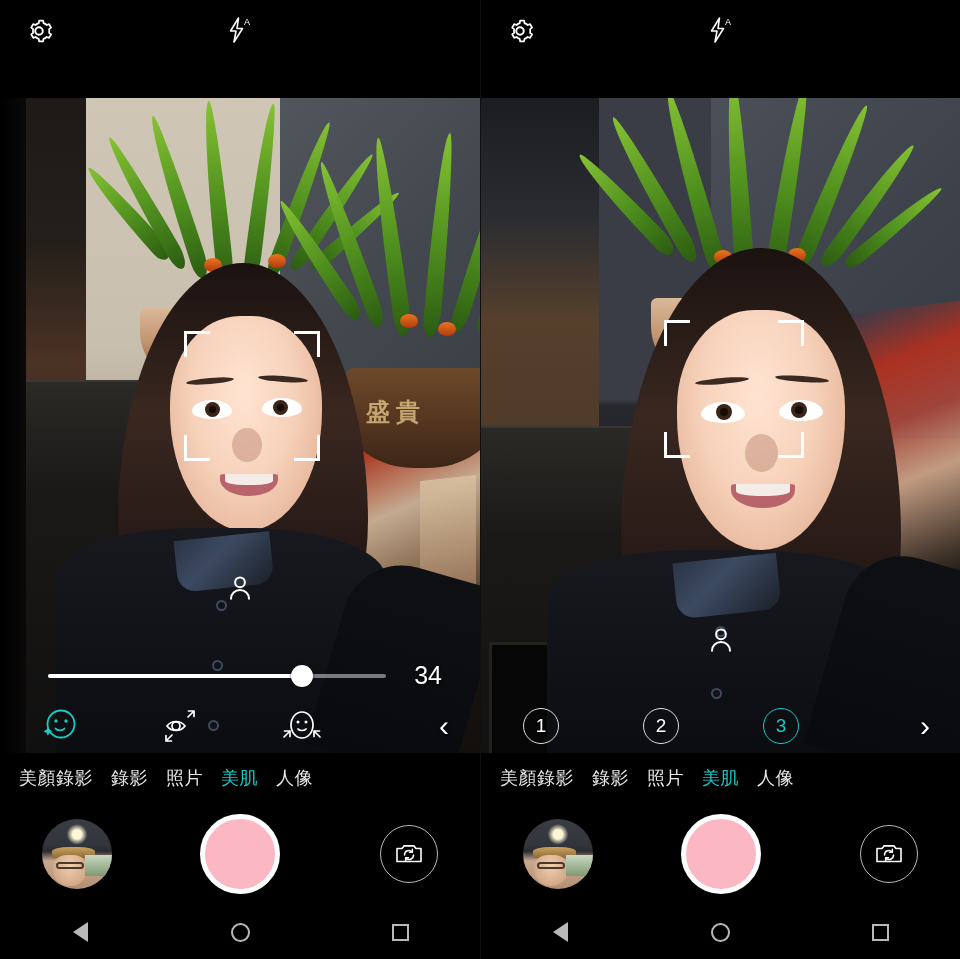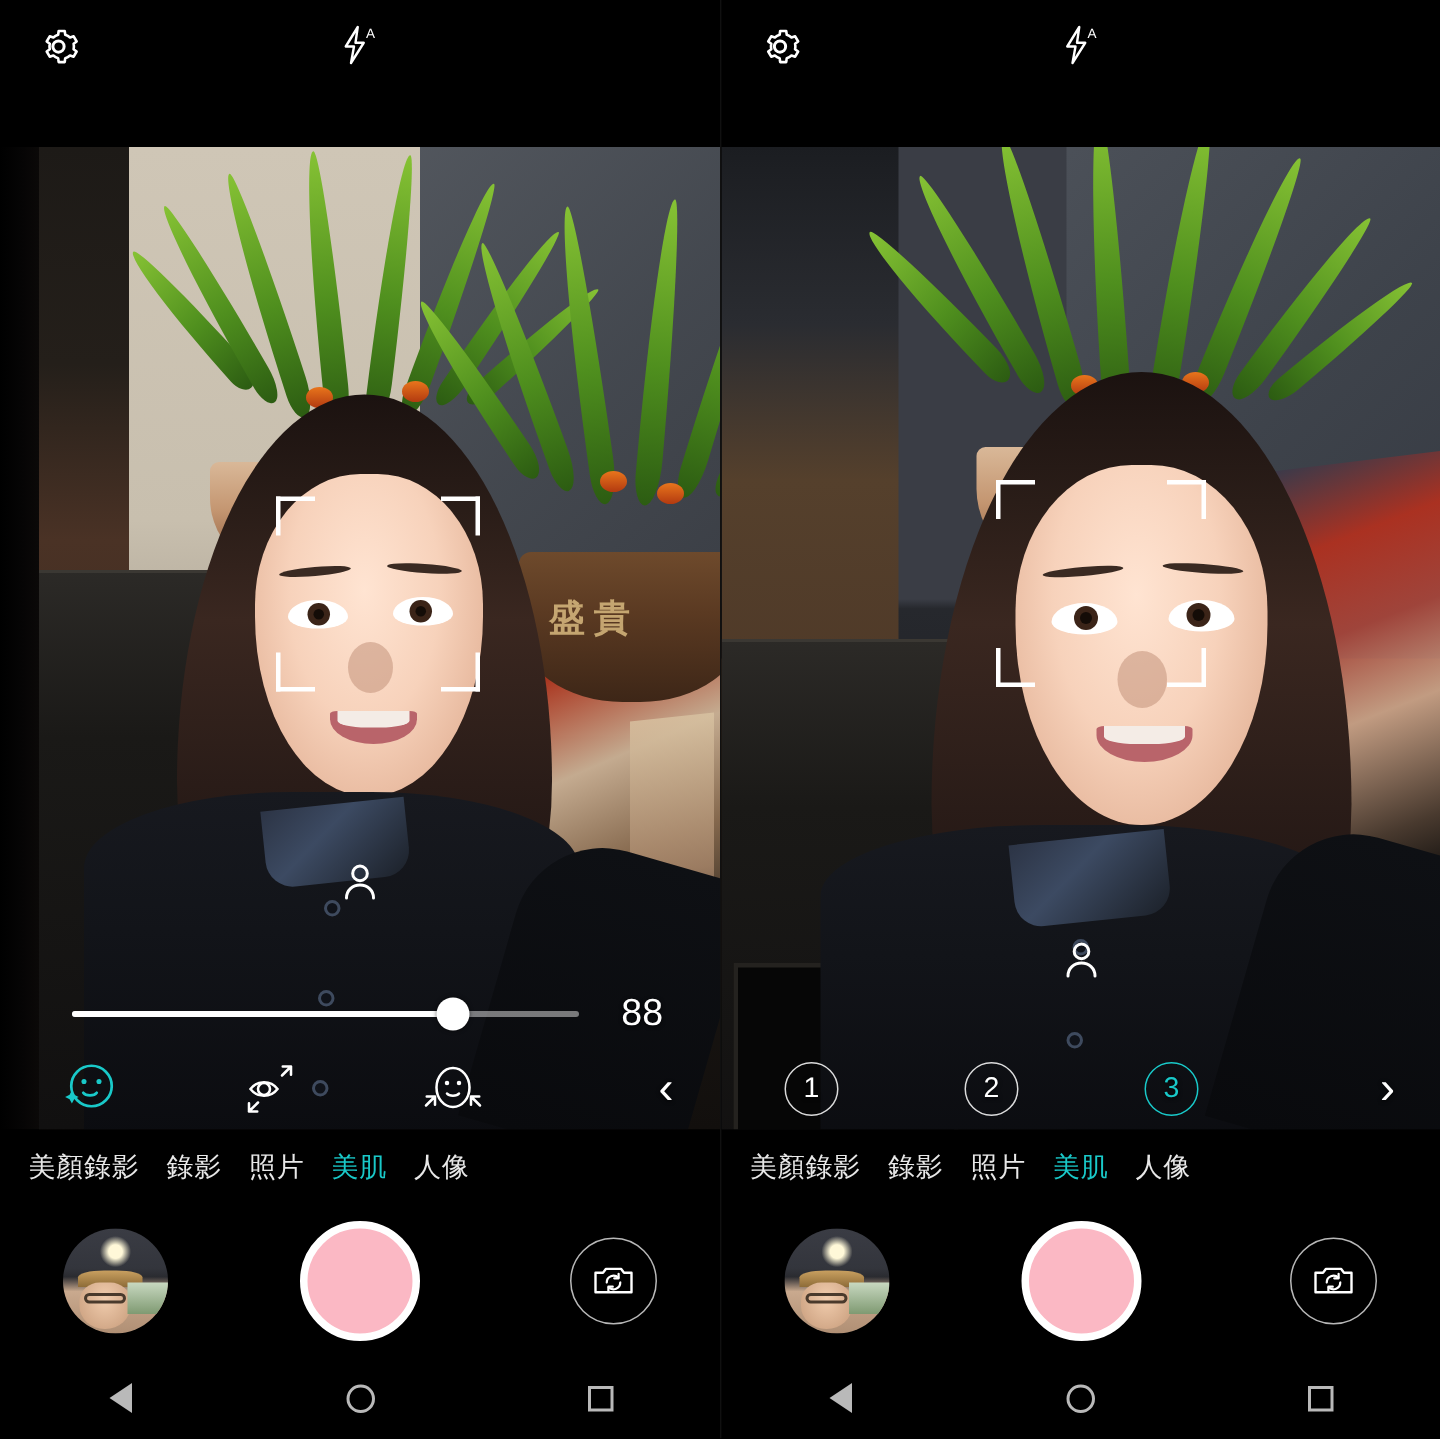--- a/index.html
+++ b/index.html
@@ -422,21 +422,21 @@
           <circle cx="12" cy="7.4" r="3.9" fill="none" stroke="#fff" stroke-width="1.6"></circle>
           <path d="M4.8 20.5c0-4 3.2-6.9 7.2-6.9s7.2 2.9 7.2 6.9" fill="none" stroke="#fff" stroke-width="1.6" stroke-linecap="round"></path>
         </svg>
       </div>
 
       <div class="slider-row">
         <div class="track">
           <div class="fill" style="width:75%"></div>
           <div class="thumb" style="left:75%"></div>
         </div>
-        <div class="slider-val">88</div>
+        <div class="slider-val">34</div>
       </div>
 
       <div class="tools">
         <div class="tool">
           <svg width="42" height="42" viewBox="0 0 42 42">
             <circle cx="22" cy="19" r="13.5" fill="none" stroke="#19c9c9" stroke-width="1.8"></circle>
             <circle cx="17" cy="16" r="1.7" fill="#19c9c9"></circle>
             <circle cx="27" cy="16" r="1.7" fill="#19c9c9"></circle>
             <path d="M16.5 23.5c1.7 2.4 7.3 2.4 9 0" fill="none" stroke="#19c9c9" stroke-width="1.8" stroke-linecap="round"></path>
             <path d="M8.5 27.5 10.3 31 13.8 32.8 10.3 34.6 8.5 38 6.7 34.6 3.2 32.8 6.7 31 Z" fill="#19c9c9" transform="translate(0,-5) scale(0.85) translate(2,4)"></path>

